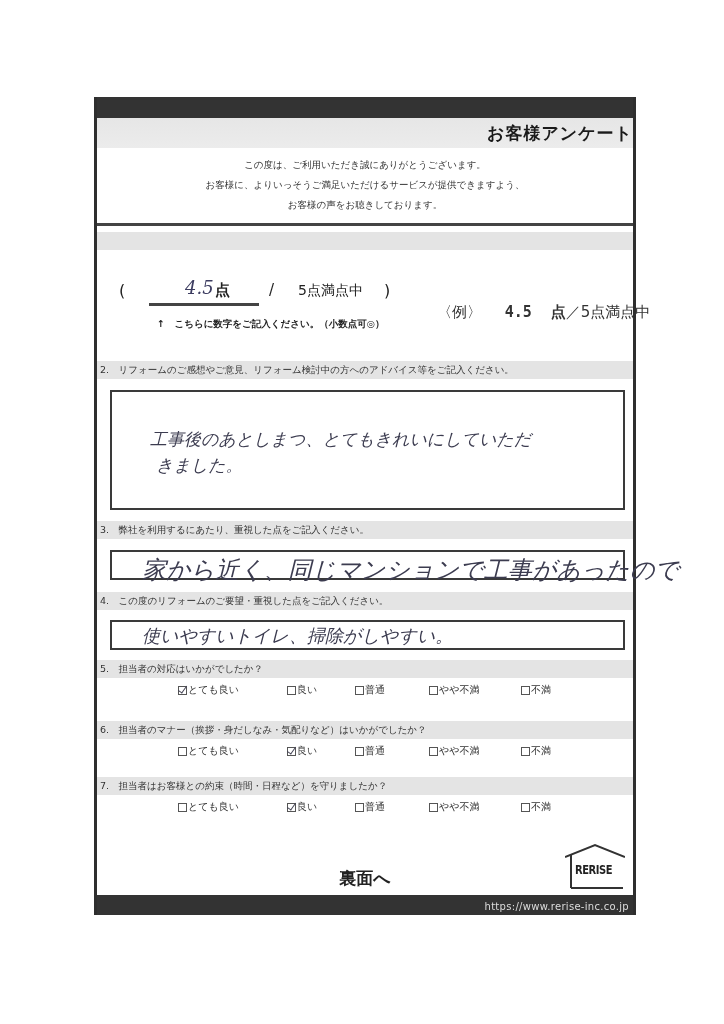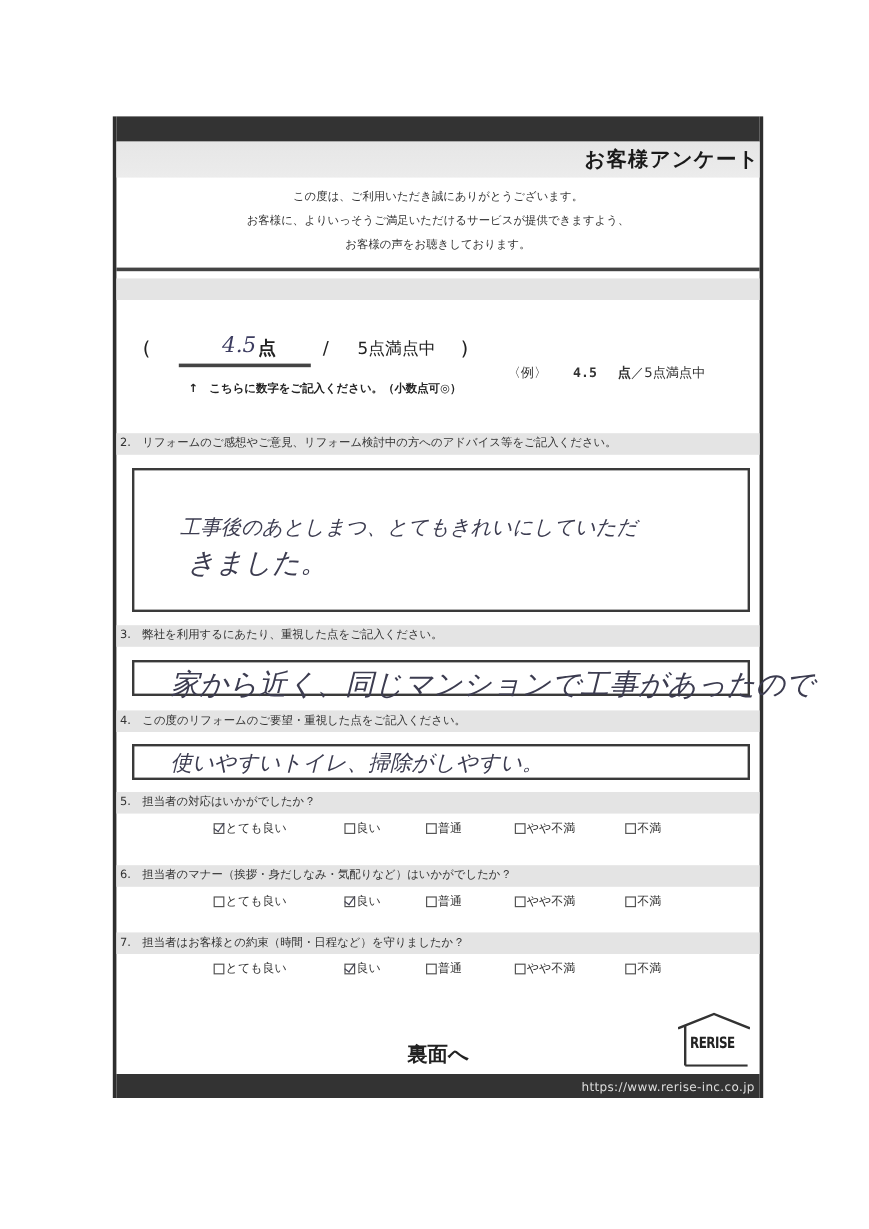--- a/index.html
+++ b/index.html
@@ -16,21 +16,21 @@
   .divider { position:absolute; left:0; right:0; top:126px; height:3px; background:#444; }
   .qband { position:absolute; left:0; right:0; height:18px; background:#e4e4e4; }
   .qtext { position:absolute; left:3px; height:18px; line-height:18px; font-size:9.5px; color:#333; white-space:nowrap; }
   .box { position:absolute; border:2px solid #3a3a3a; background:#fff; box-sizing:border-box; }
   .hand { font-family:"DejaVu Serif", serif; color:#3c3c50; font-style:italic; position:absolute; white-space:nowrap; }
   .paren { position:absolute; }
   .score-val { position:absolute; font-family:"DejaVu Serif", serif; font-style:italic; color:#3c3c60; font-size:18px; }
   .score-unit { position:absolute; font-weight:bold; font-size:15px; }
   .underline { position:absolute; left:52px; top:206px; width:110px; height:3px; background:#444; }
   .hint { position:absolute; left:60px; top:221px; font-size:9.5px; font-weight:bold; color:#222; white-space:nowrap;text-align:right; }
-  .example { position:absolute; left:326px; top:206px; font-size:11px; color:#333; white-space:nowrap; }
+  .example { position:absolute; left:340px; top:206px; font-size:15px; color:#333; white-space:nowrap; }
   .options { position:absolute; left:0; right:0; height:18px; font-size:10px; color:#333; }
   .opt { position:absolute; white-space:nowrap; display:flex; align-items:center; }
   .cb { display:inline-block; width:9px; height:9px; border:1px solid #555; box-sizing:border-box; margin-right:1px; position:relative; }
   .cb.checked::after { content:""; position:absolute; left:1px; top:-3px; width:4px; height:8px;
                        border-right:1.5px solid #445; border-bottom:1.5px solid #445; transform:rotate(35deg); }
   .back { position:absolute; left:0; right:0; top:770px; text-align:center; font-size:17px; font-weight:bold; color:#222; }
   .logo { position:absolute; left:468px; top:746px; width:60px; height:46px; }
   .bottombar { position:absolute; left:0; right:0; bottom:0; height:20px; background:#333; }
   .url { position:absolute; right:4px; bottom:3px; font-size:10px; color:#ddd; letter-spacing:0.3px; }
 </style>
@@ -62,21 +62,21 @@
   <div class="example">
     <span>〈例〉</span>
     <span style="margin-left:18px; font-weight:bold; font-family:'DejaVu Sans Mono', monospace;">4.5</span>
     <span style="margin-left:14px; font-weight:bold;">点</span><span>／5点満点中</span>
   </div>
 
   <div class="qband" style="top:264px;"></div>
   <div class="qtext" style="top:264px;">2.　リフォームのご感想やご意見、リフォーム検討中の方へのアドバイス等をご記入ください。</div>
   <div class="box" style="left:13px; top:293px; width:515px; height:120px;">
     <div class="hand" style="left:38px; top:36px; font-size:17px;">工事後のあとしまつ、とてもきれいにしていただ</div>
-    <div class="hand" style="left:44px; top:62px; font-size:23px;">きました。</div>
+    <div class="hand" style="left:44px; top:62px; font-size:17px;">きました。</div>
   </div>
 
   <div class="qband" style="top:424px;"></div>
   <div class="qtext" style="top:424px;">3.　弊社を利用するにあたり、重視した点をご記入ください。</div>
   <div class="box" style="left:13px; top:453px; width:515px; height:30px;">
     <div class="hand" style="left:30px; top:2px; font-size:24px;">家から近く、同じマンションで工事があったので</div>
   </div>
 
   <div class="qband" style="top:495px;"></div>
   <div class="qtext" style="top:495px;">4.　この度のリフォームのご要望・重視した点をご記入ください。</div>

